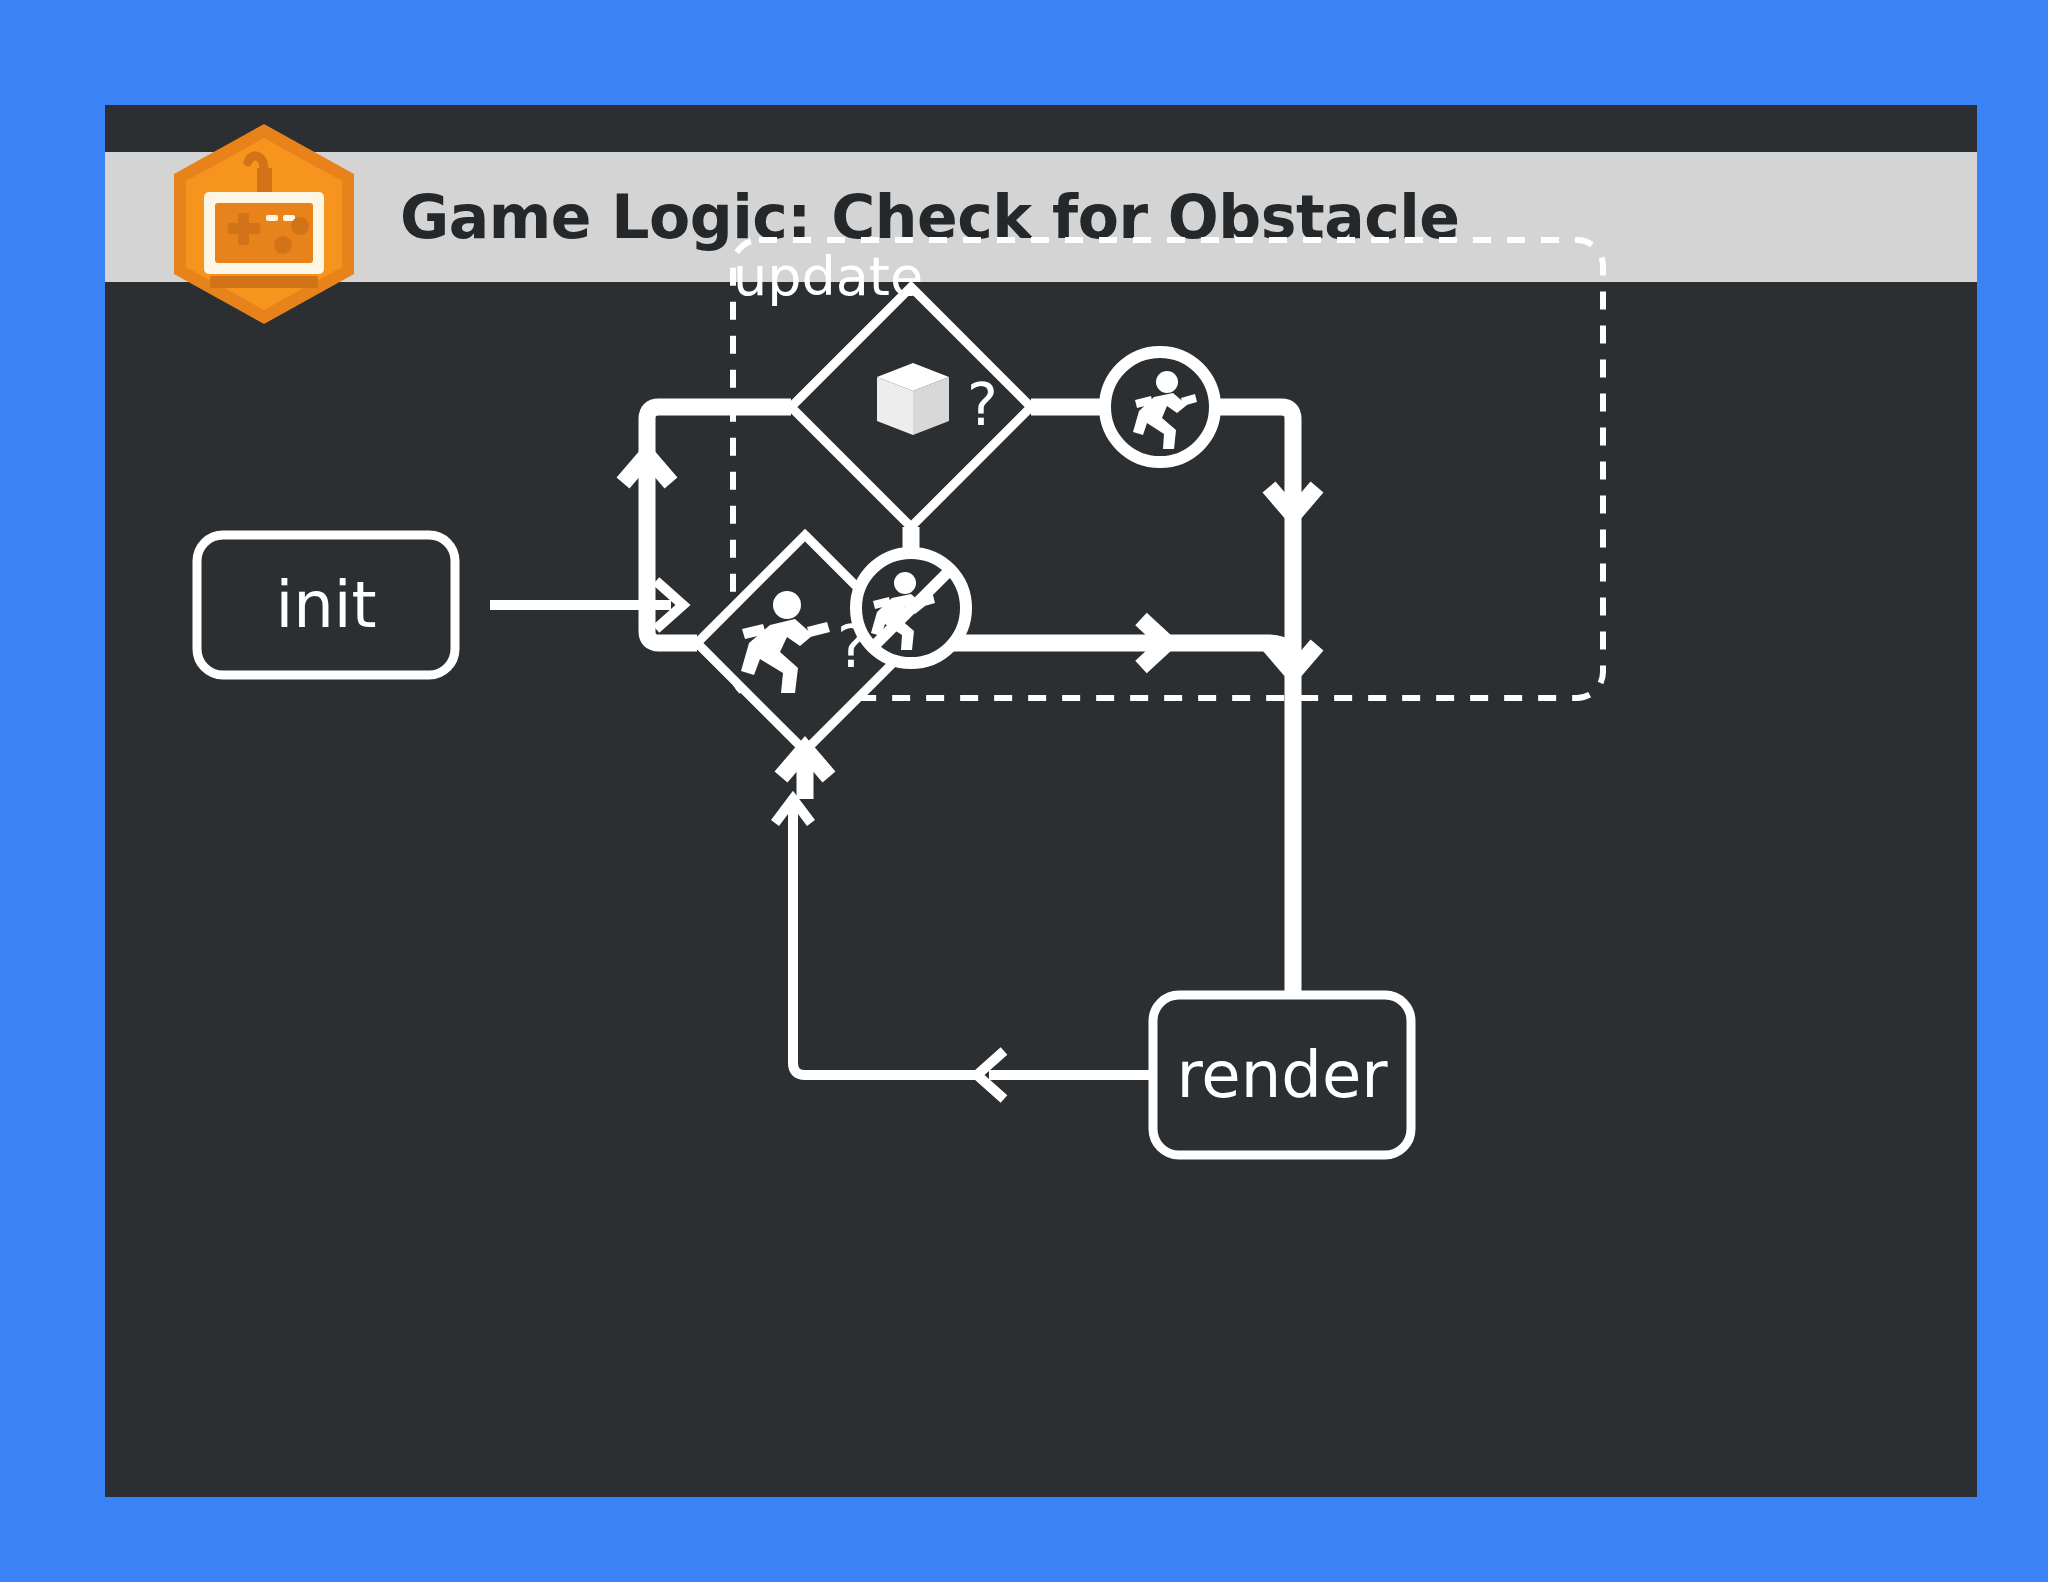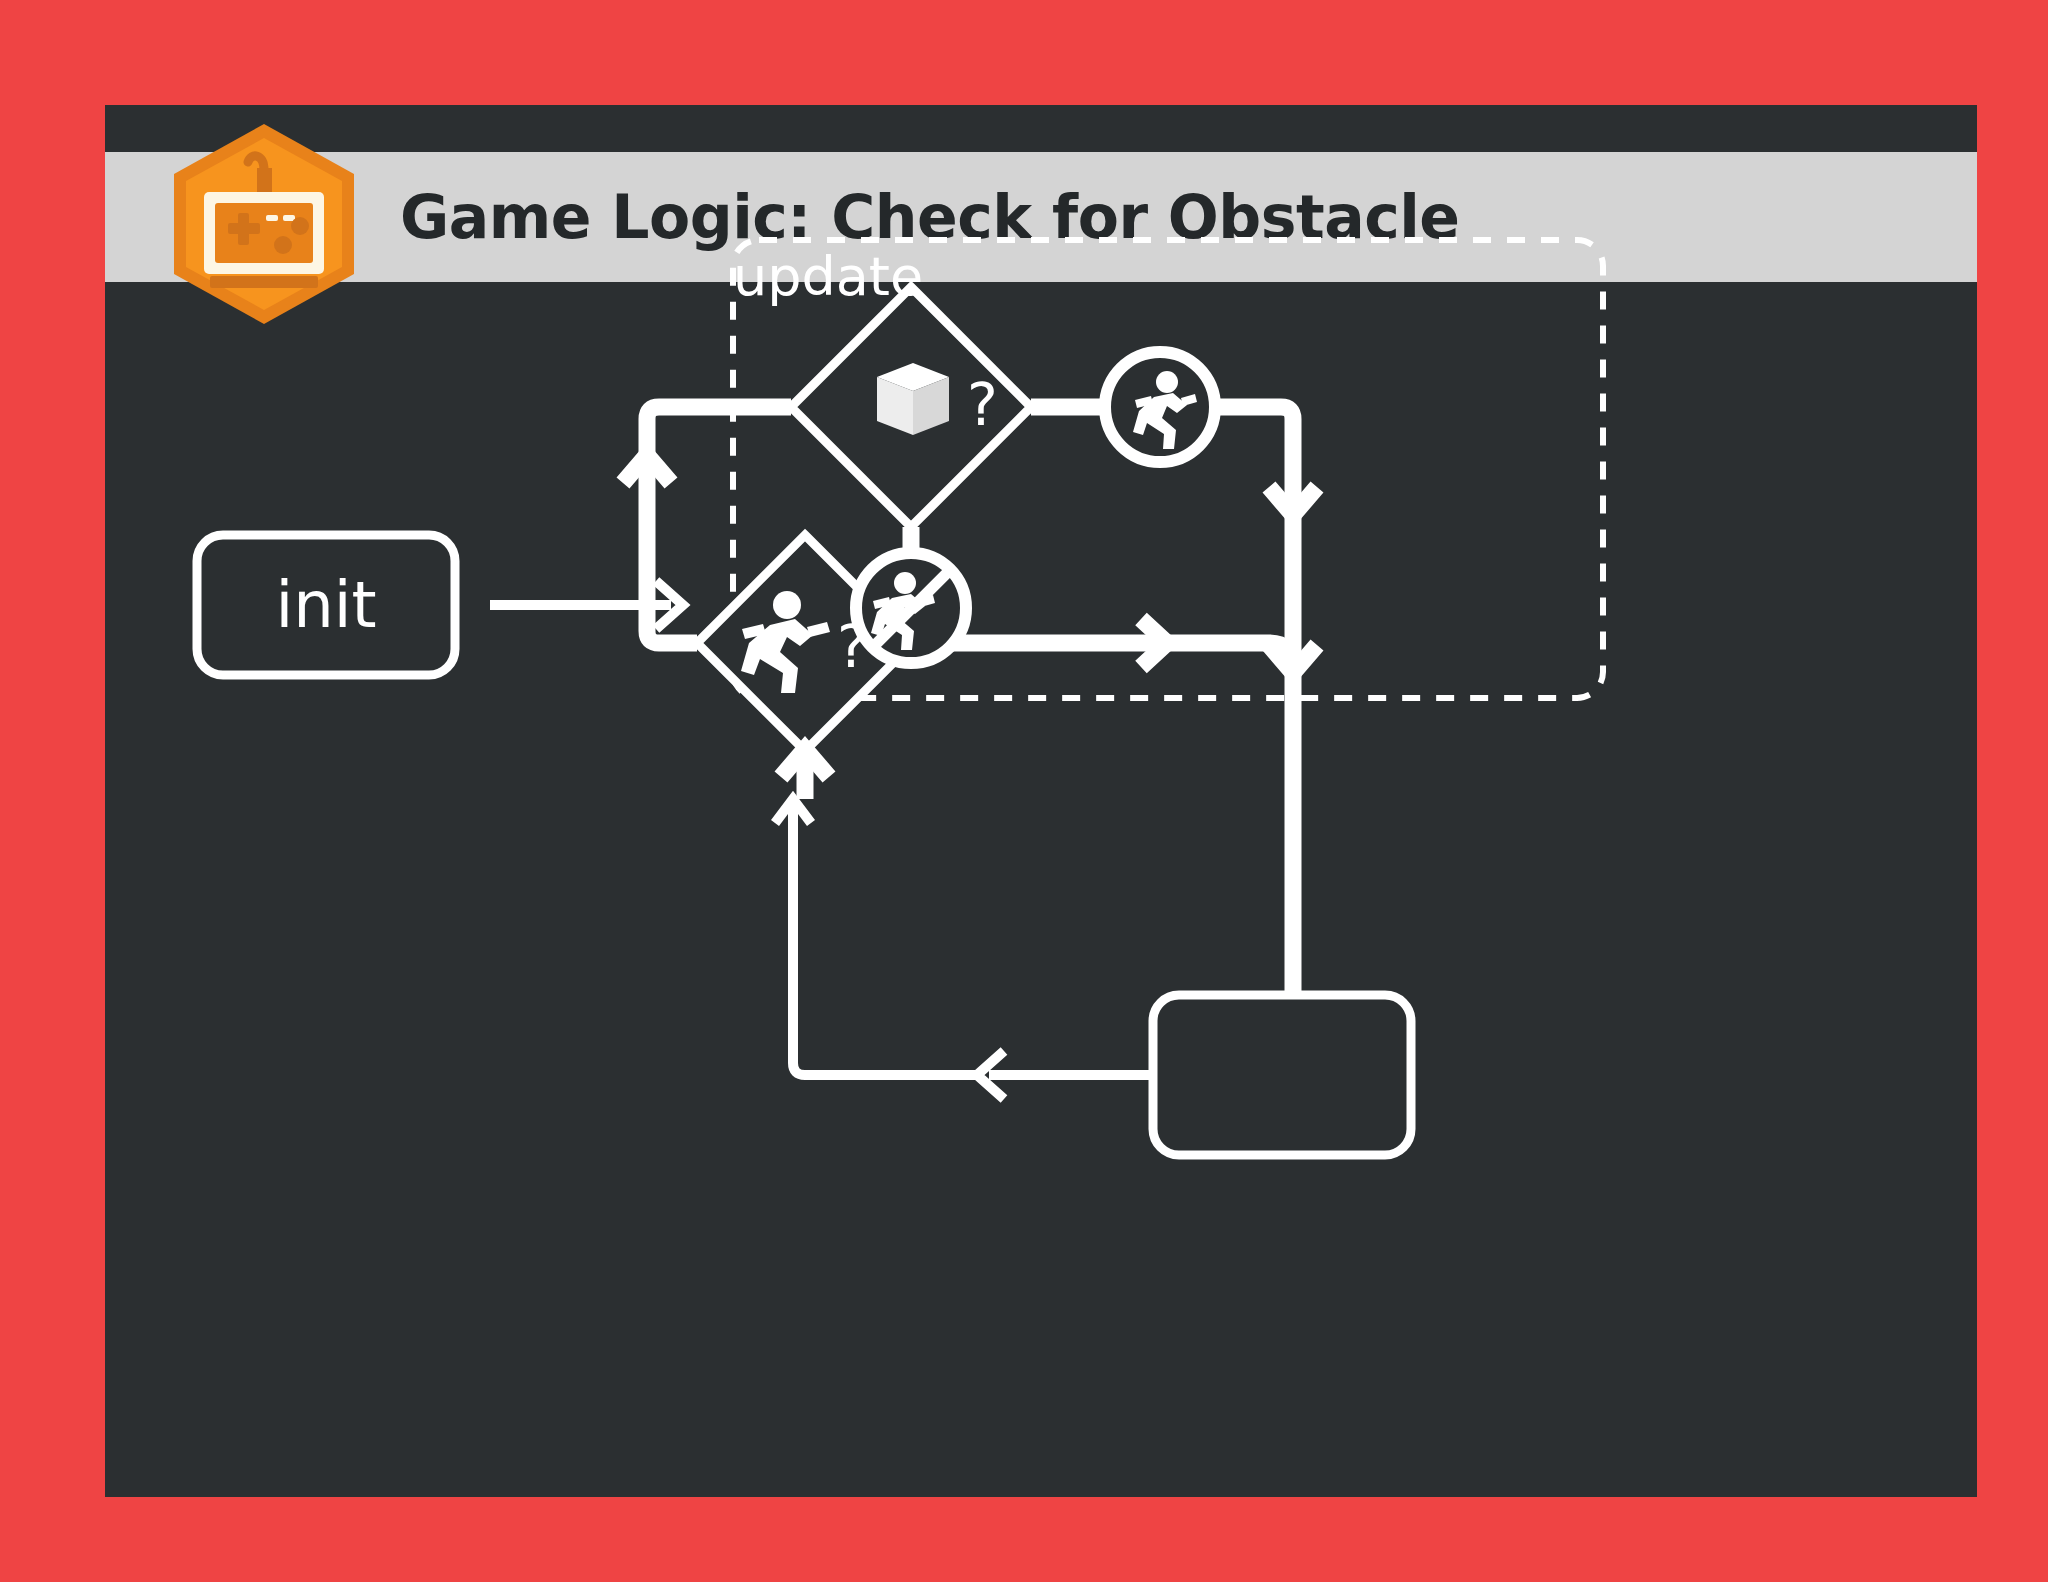--- a/index.html
+++ b/index.html
@@ -1,17 +1,17 @@
 <!DOCTYPE html>
 <html><head>
 <meta charset="utf-8">
 <style>
   html,body{margin:0;padding:0;background:#ffffff;}
   body{width:2048px;height:1582px;font-family:"Liberation Sans",sans-serif;overflow:hidden;}
-  #stage{position:relative;width:2048px;height:1582px;background:#ef4444;}
+  #stage{position:relative;width:2048px;height:1582px;background:#3b82f6;}
 
   .slide{position:absolute;left:105px;top:105px;width:1872px;height:1392px;background:#2b2f31;}
 
   .header-band{position:absolute;left:105px;top:152px;width:1872px;height:130px;background:#d4d4d4;}
   .header-title{position:absolute;left:400px;top:152px;width:1500px;height:130px;
     display:flex;align-items:center;color:#24282a;font-size:60px;font-weight:bold;
     letter-spacing:-0.5px;font-family:"DejaVu Sans",sans-serif;}
 
   .logo{position:absolute;left:158px;top:118px;width:212px;height:212px;}
 
@@ -154,15 +154,16 @@
           <path d="M702,522 L722,517 L725,527 L705,532 Z"></path>
         </g>
         <text x="732" y="562" fill="#ffffff" font-size="58" font-family="DejaVu Sans, sans-serif">?</text>
       </g>
     </svg>
 
     <div class="group-label" style="left:628px;top:140px;text-align:center;">update</div>
 
     <div class="node-label" style="left:92px;top:430px;width:258px;height:140px;">init</div>
 
+    <div class="node-label" style="left:1048px;top:890px;width:258px;height:160px;">render</div>
   </div>
 
 </div>
 
 </body></html>

